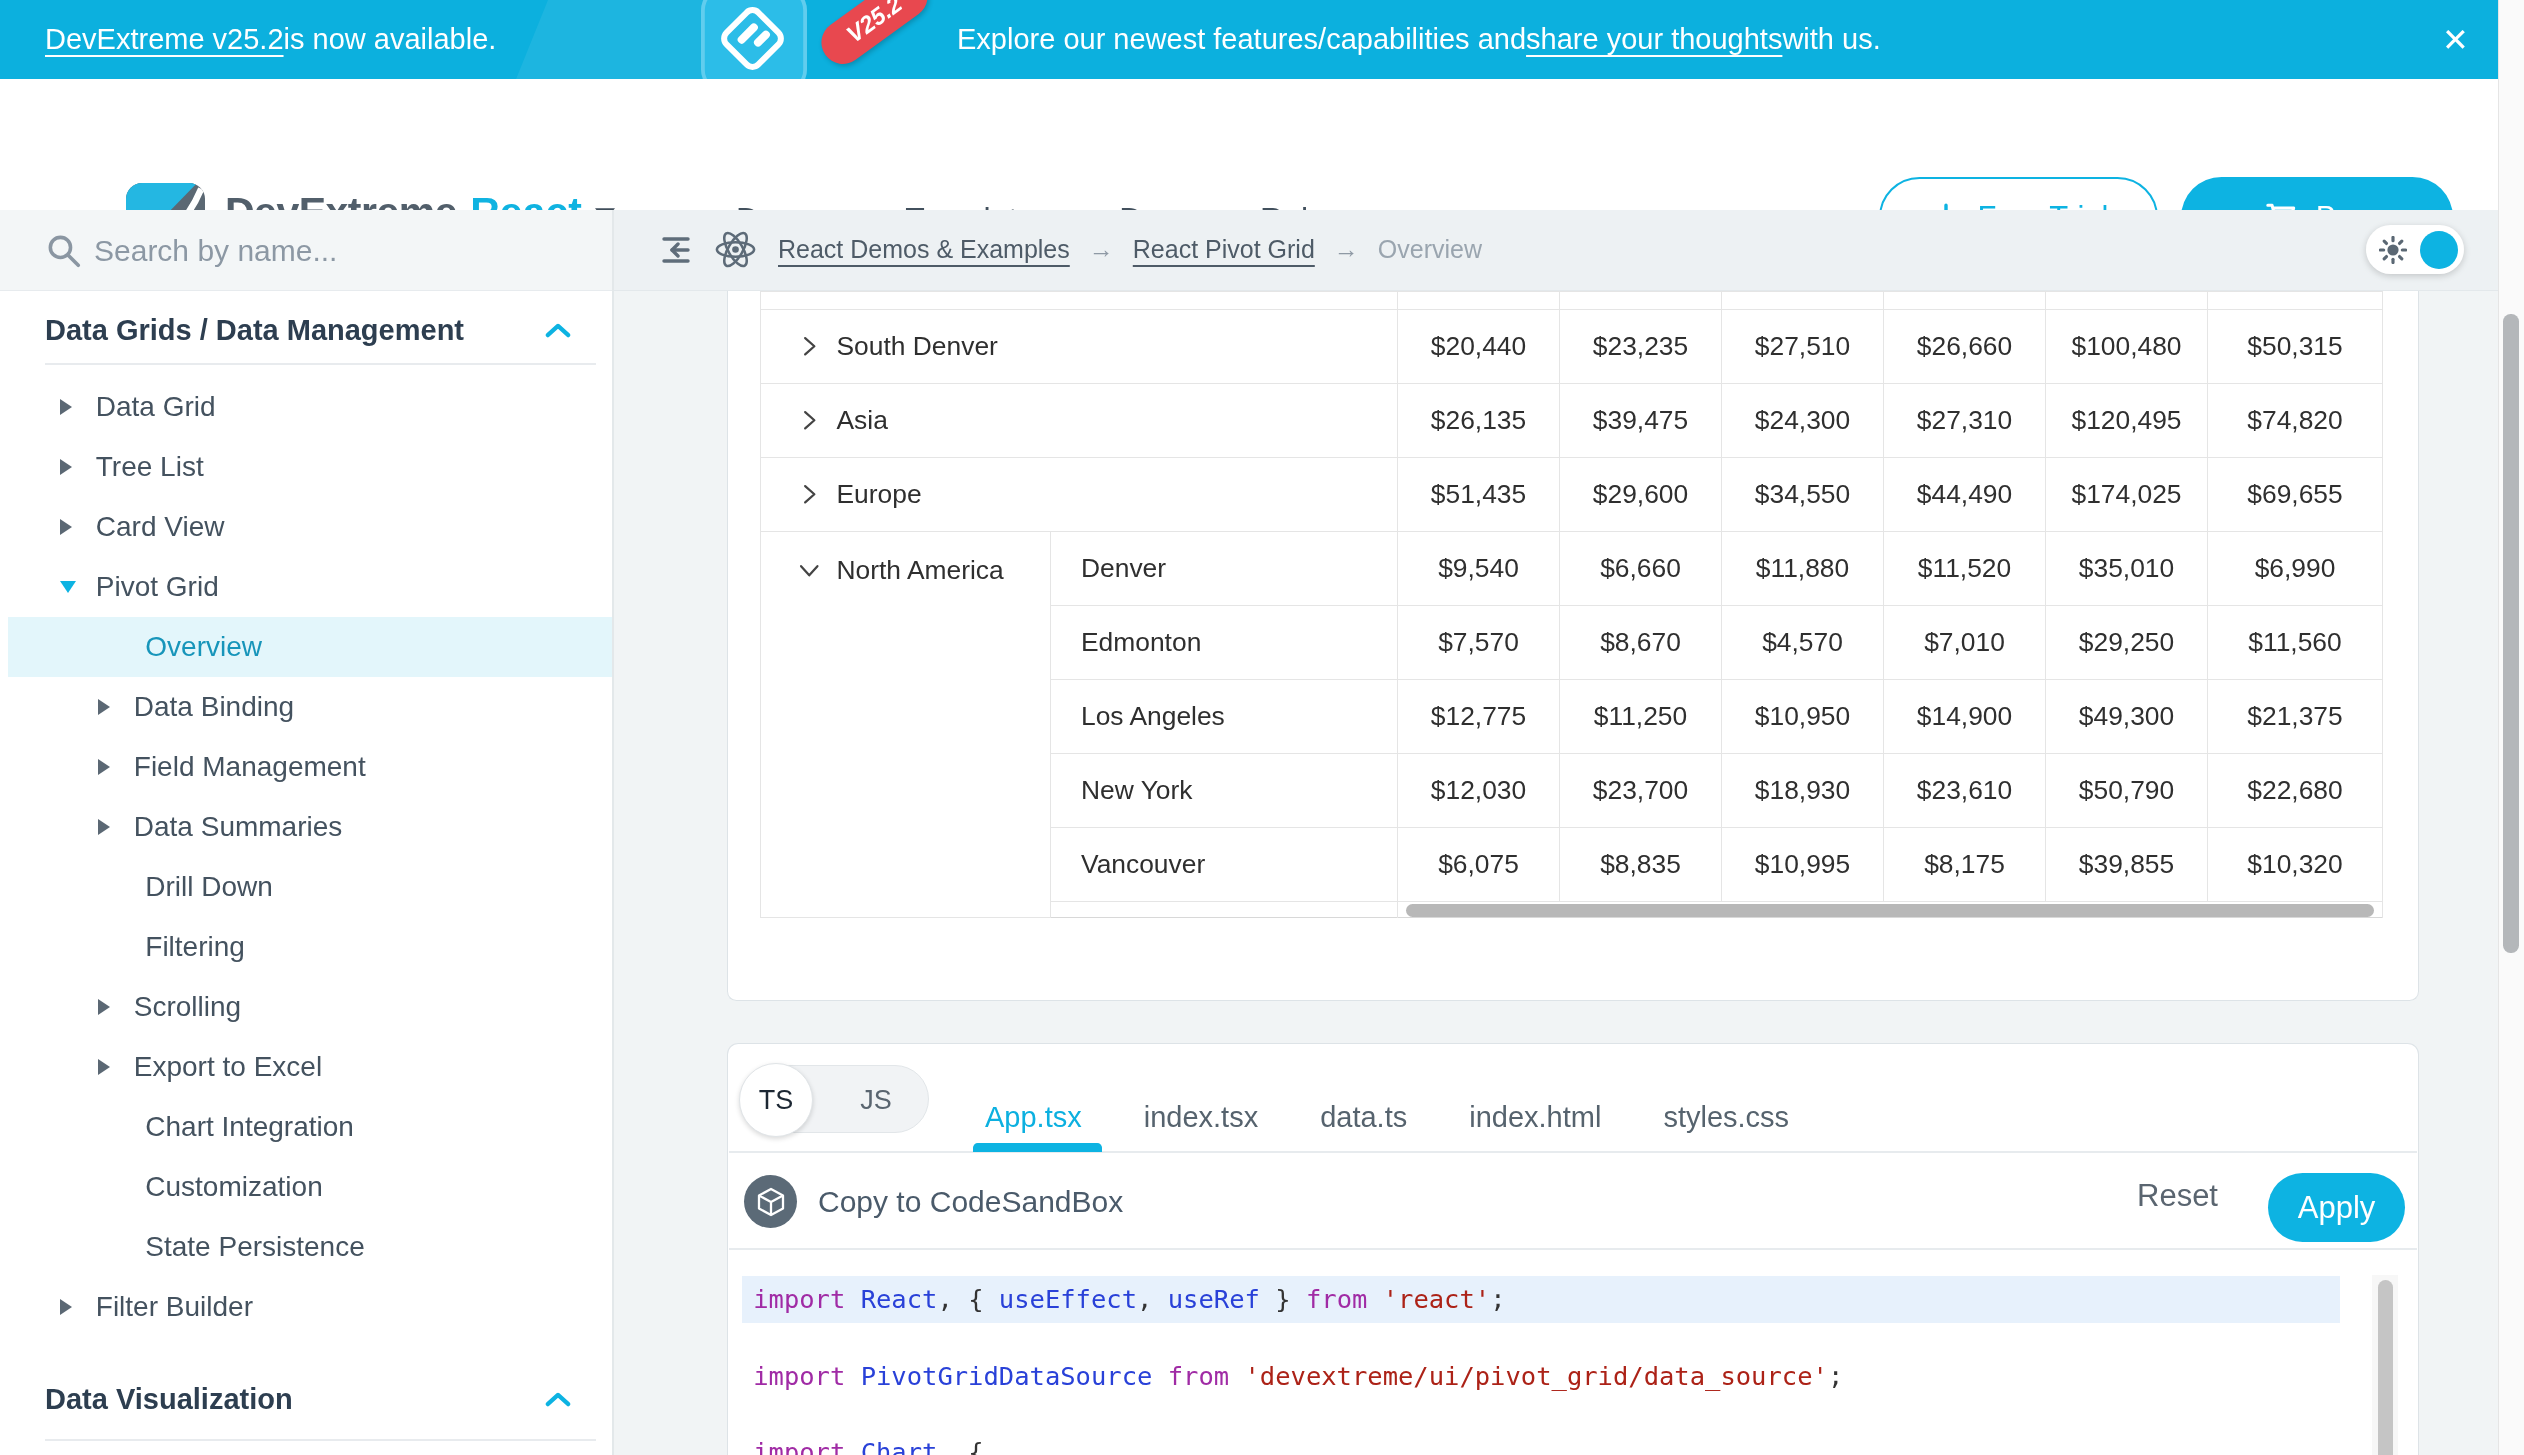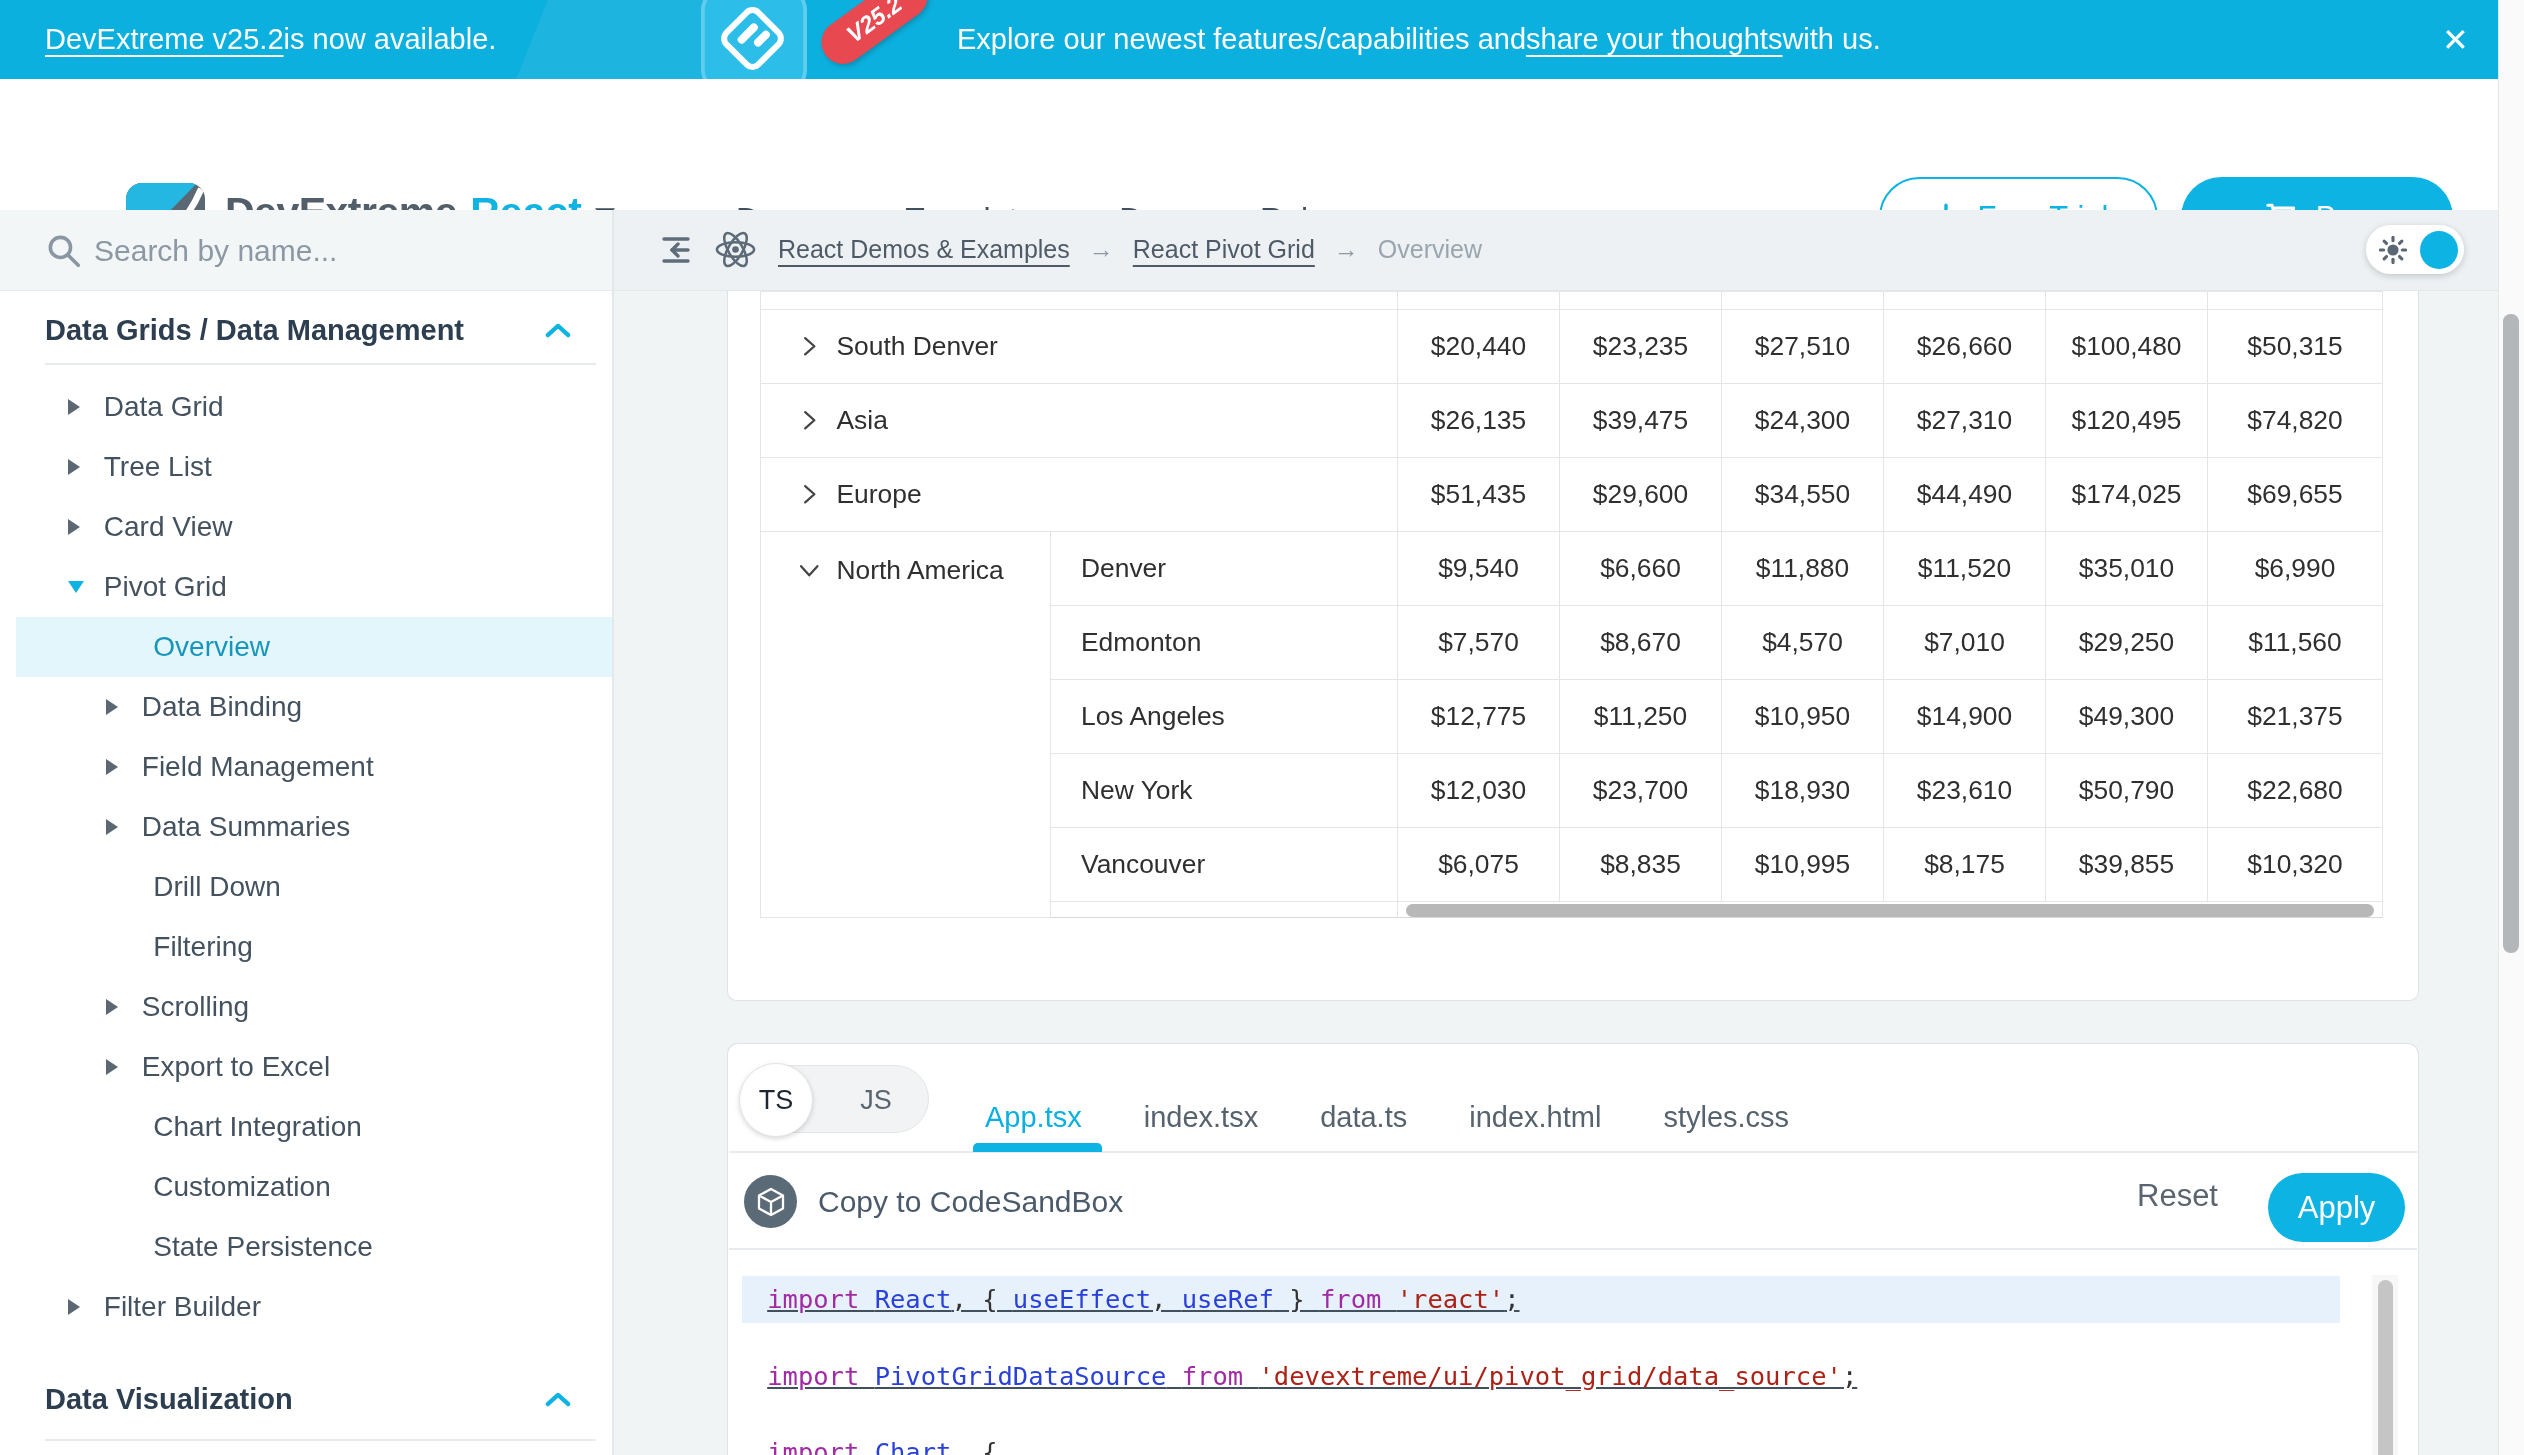--- a/index.html
+++ b/index.html
@@ -58,21 +58,21 @@
   #search-input { left:94px; top:225px; width:406px; height:51px; border:none; background:transparent; outline:none;
     font-family:"Liberation Sans", sans-serif; font-size:30px; color:#5a6570; }
   #search-input::placeholder { color:#8c98a4; opacity:1; }
 
   
   #sidebar-bg { left:0; top:291px; width:614px; height:1165px; background:#fff; }
   #sidebar-vline { left:612px; top:210px; width:1.9px; height:1246px; background:#e3e8ea; }
   .sb-section { left:0; width:614px; height:60px; display:flex; align-items:center; justify-content:space-between;
     padding:0 42px 0 45px; font-size:29px; font-weight:bold; color:#2d3e50; }
   .sb-divider { left:45px; width:551px; height:1.9px; background:#e8ebee; }
-  #sidebar-list { left:16px; top:377px; width:724px; }
+  #sidebar-list { left:8px; top:377px; width:724px; }
   .sb-item { position:relative; height:60px; display:flex; align-items:center; cursor:pointer; font-size:28px; color:#44525f; }
   .sb-item.lvl1 { padding-left:52px; }
   .sb-item.lvl2 { padding-left:90px; }
   .sb-item.selected { background:#e3f6fb; }
   .sb-item.selected .sb-label { color:#1795ba; }
   .sb-arrow { width:24.5px; display:flex; align-items:center; }
   .tri-right { width:0; height:0; border-top:8.5px solid transparent; border-bottom:8.5px solid transparent; border-left:12.3px solid #5b6874; }
   .tri-down { width:0; height:0; border-left:8.5px solid transparent; border-right:8.5px solid transparent; border-top:12.3px solid #0db3e2; }
   .sb-label { margin-left:11.3px; }
   .sb-spacer { width:36px; }
@@ -125,21 +125,21 @@
   .code-tab { font-size:29px; color:#56636e; cursor:pointer; }
   .code-tab.active { color:#0cb0e0; }
   #tab-active-bar { left:973px; top:1143px; width:129px; height:8.5px; background:#0db3e2; border-radius:4.7px 4.7px 0 0; }
   #sandbox-btn { left:744px; top:1175px; height:53px; display:flex; align-items:center; gap:21px; cursor:pointer; }
   #sandbox-circle { width:53px; height:53px; border-radius:50%; background:#5b6a77; display:flex; align-items:center; justify-content:center; }
   #sandbox-label { font-size:30px; color:#4a5a6a;text-align:right; }
   #reset-btn { left:2137px; top:1178px; width:94px; height:45px; font-size:31px; color:#5a6570; cursor:pointer; }
   #apply-btn { left:2268px; top:1173px; width:137px; height:69px; border-radius:35px; background:#0db3e2; color:#fff;
     font-size:31px; display:flex; align-items:center; justify-content:center; cursor:pointer; }
   #code-area { left:729px; top:1250px; width:1688px; height:206px; background:#fff; font-family:"DejaVu Sans Mono", monospace; }
-  .code-line { position:absolute; left:13.2px; width:1598px; height:47px; line-height:47px; font-size:25.5px; padding-left:25px; white-space:pre;text-decoration:underline; }
+  .code-line { position:absolute; left:13.2px; width:1598px; height:47px; line-height:47px; font-size:25.5px; padding-left:11px; white-space:pre; }
   .code-line.hl { background:#e7f1fc; }
   .tok-kw { color:#a02ba5; }
   .tok-id { color:#2941d8; }
   .tok-str { color:#ac2217; }
   .tok-pl { color:#333; }
   #code-vscroll-track { left:2372px; top:1275px; width:26.4px; height:181px; background:#f7f7f7; }
   #code-vscroll-thumb { left:2378px; top:1280px; width:15px; height:189px; background:#c5c5c5; border-radius:7.6px; }
 
   
   #page-scroll-track { left:2498px; top:0; width:26.4px; height:1456px; background:#fafafa; border-left:0.9px solid #e5e5e5; }

